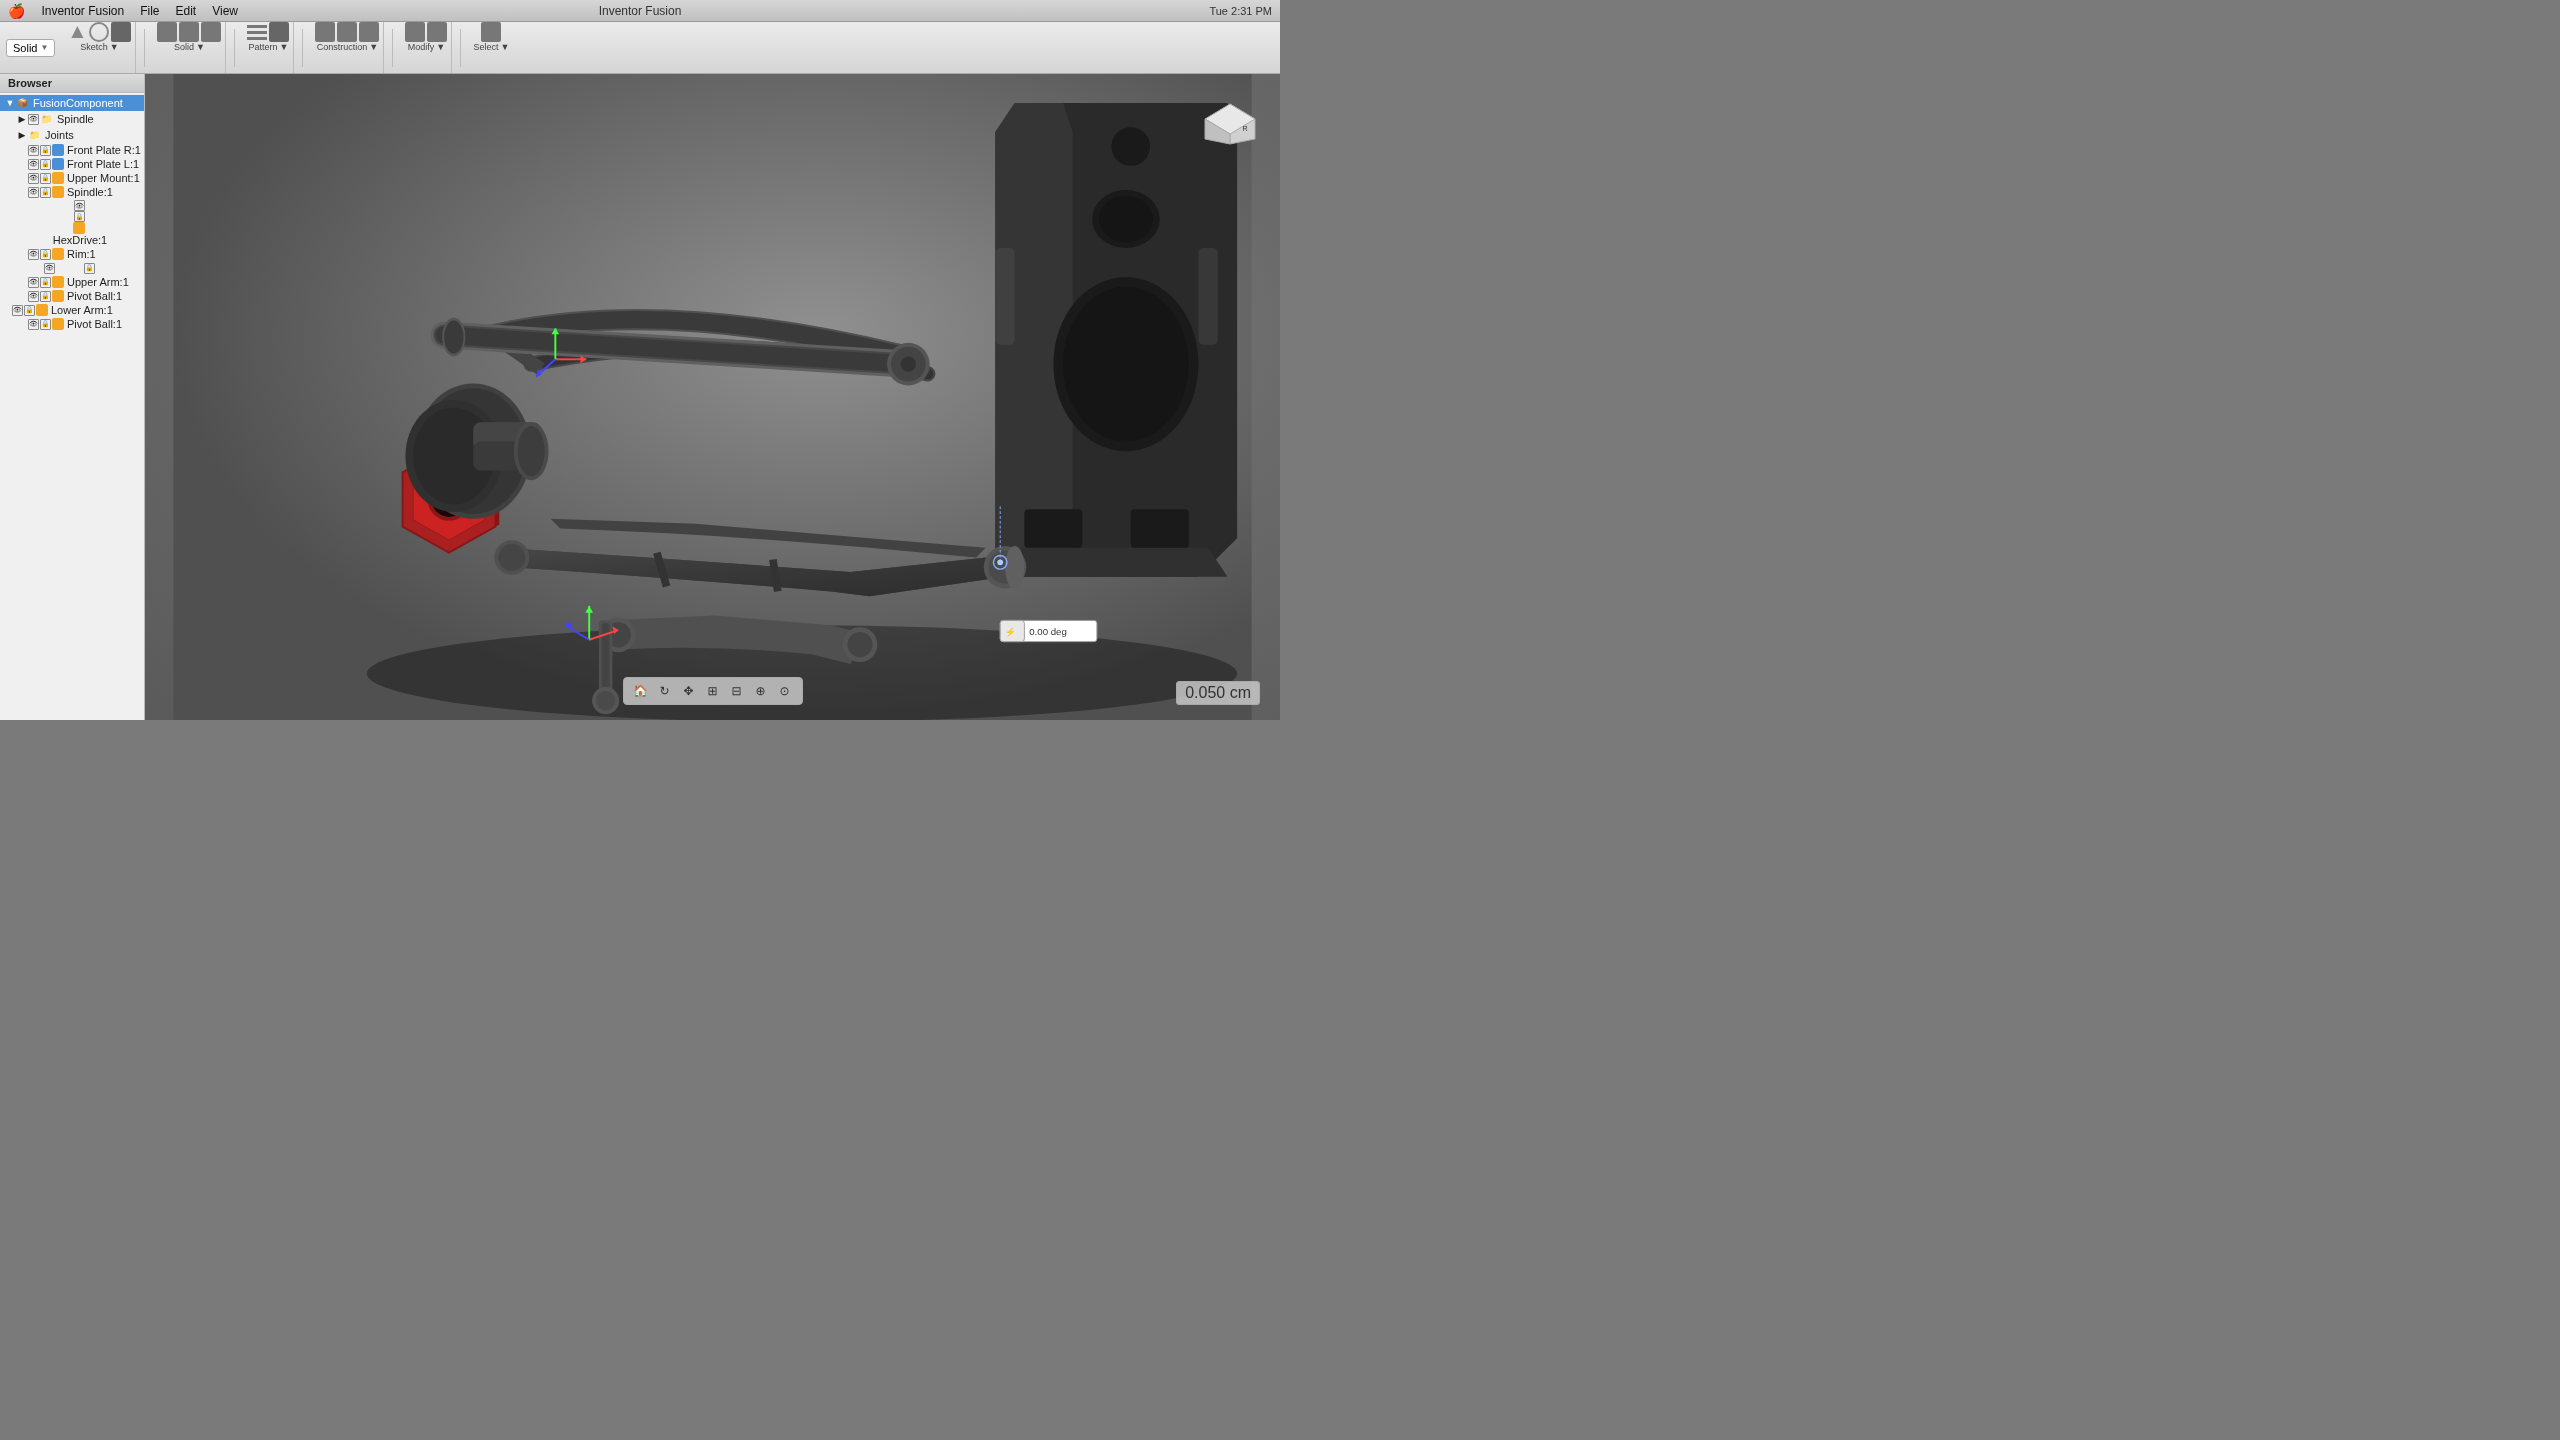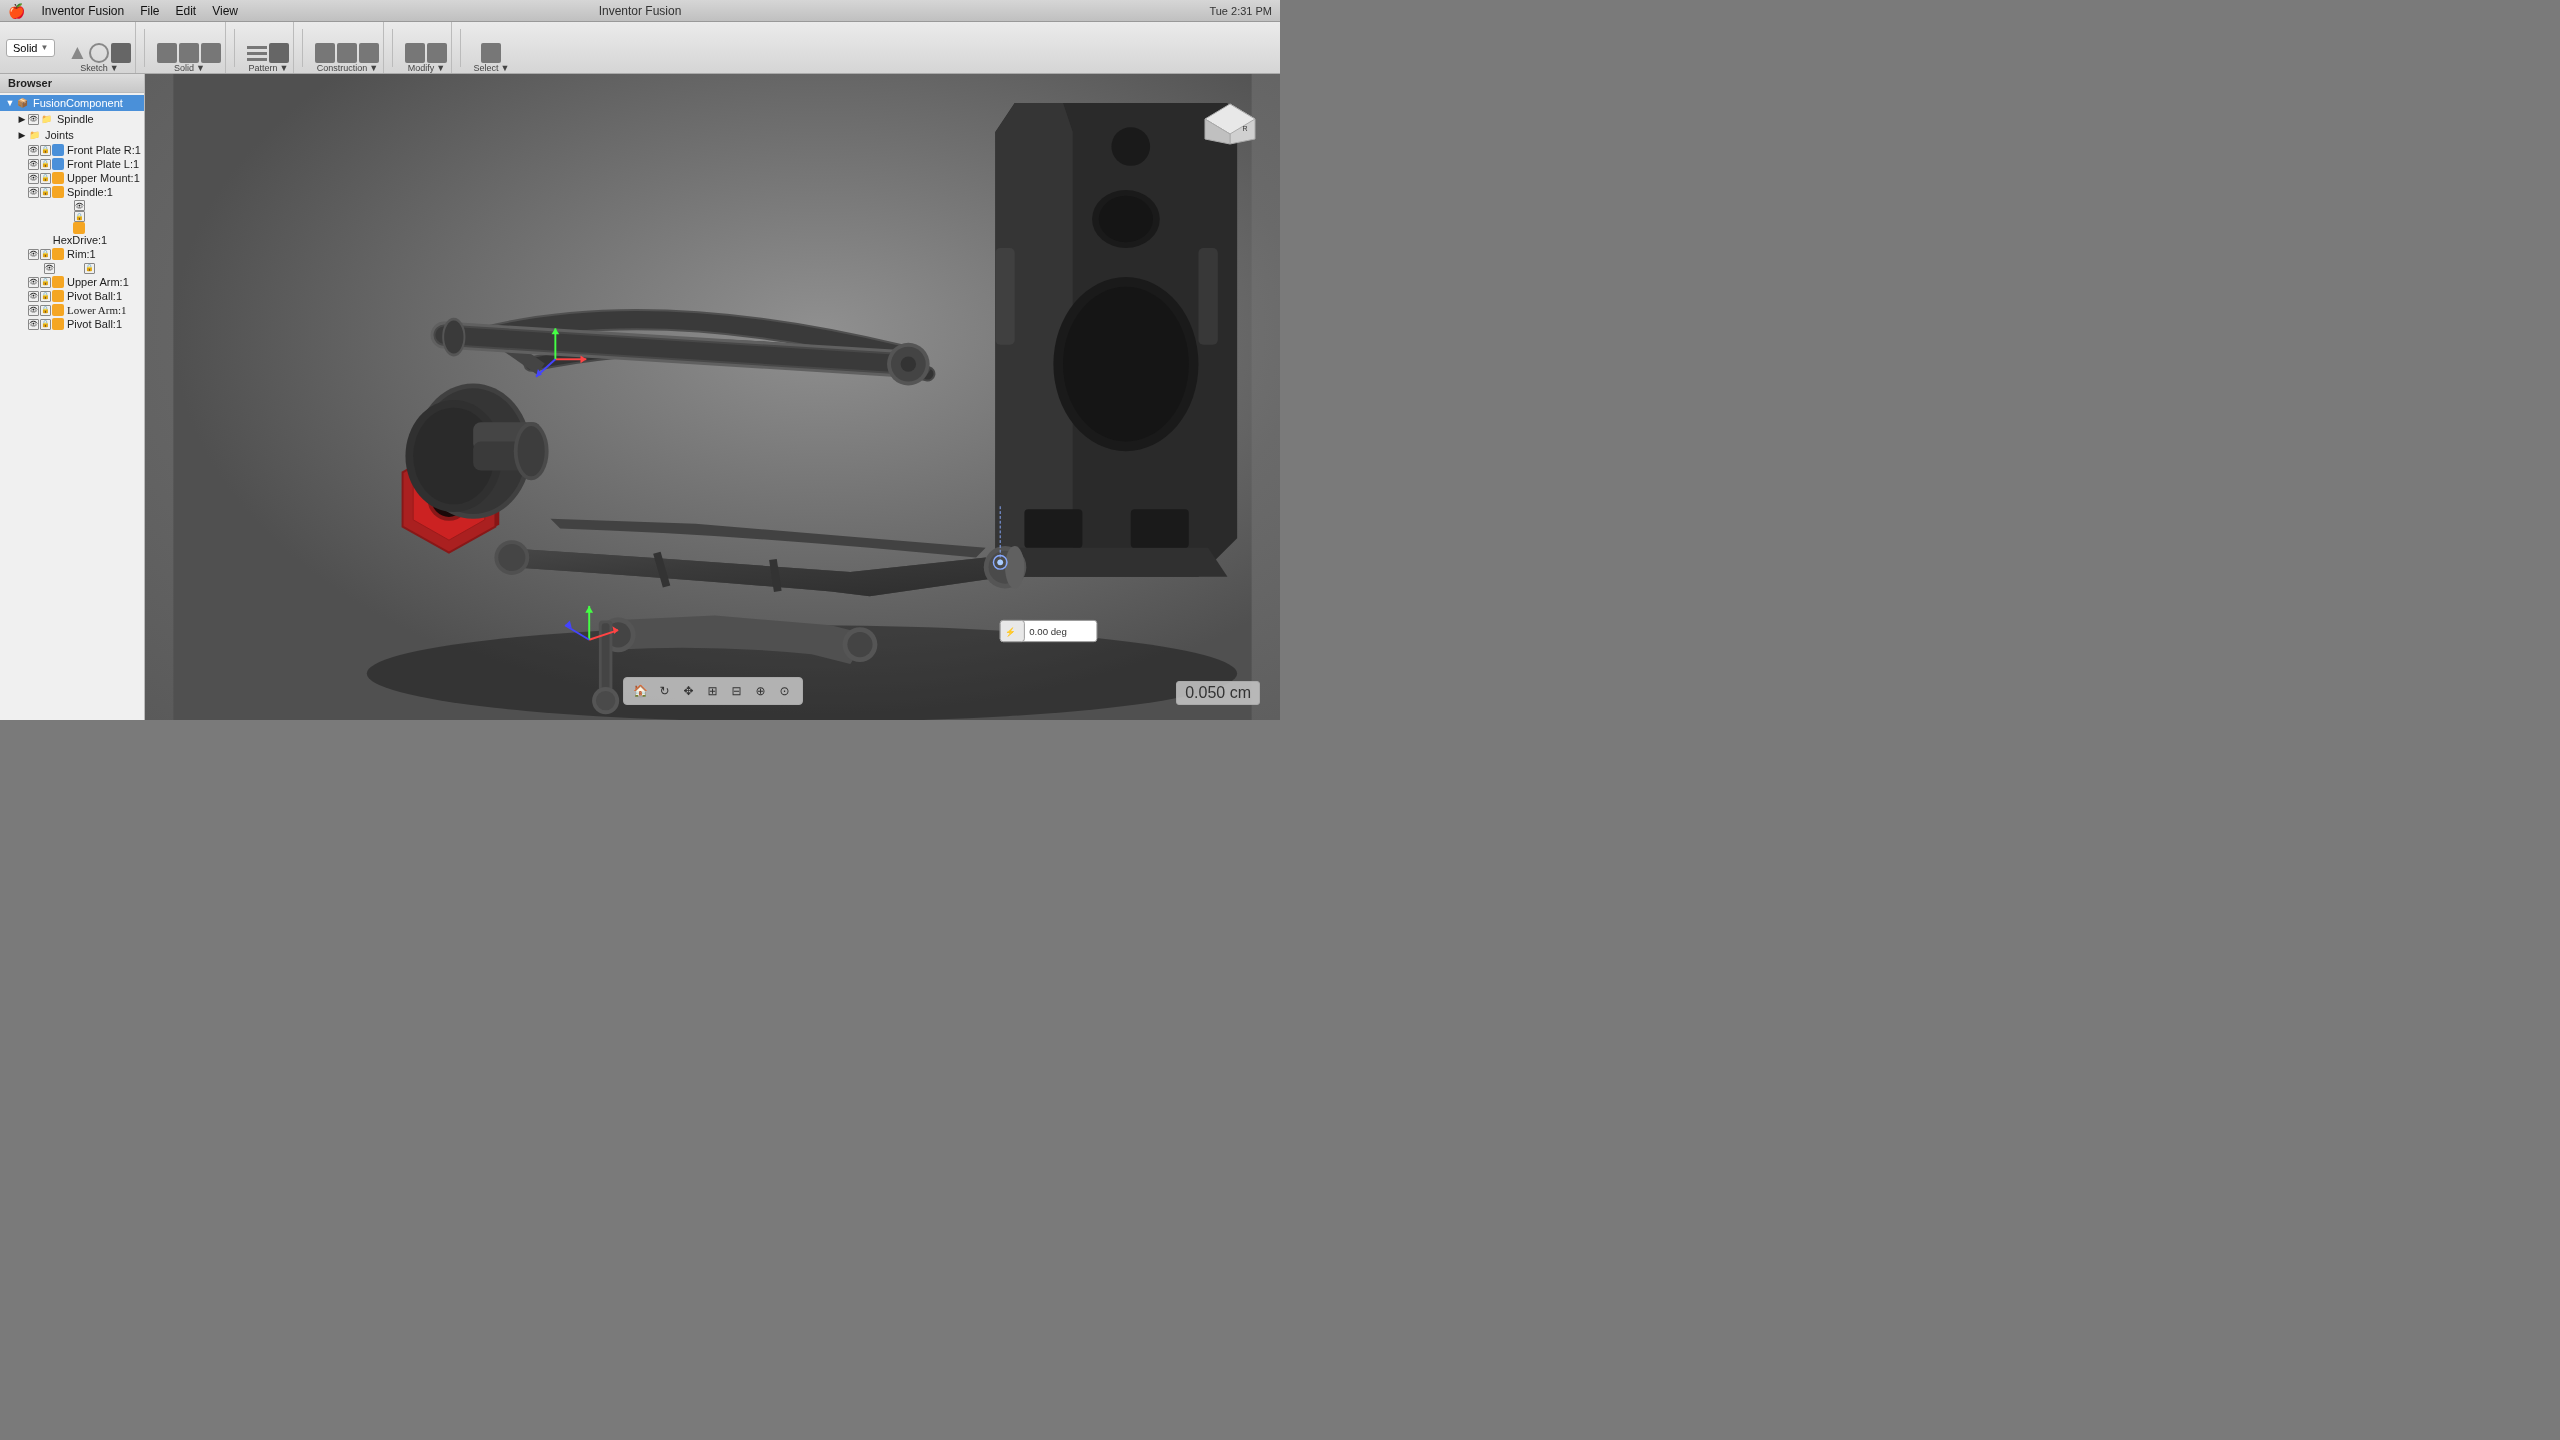--- a/index.html
+++ b/index.html
@@ -64,21 +64,21 @@
       border-bottom: 1px solid #aaa;
       display: flex;
       align-items: center;
       padding: 0 6px;
       gap: 4px;
       position: relative;
       z-index: 99;
     }
     .toolbar-group {
       display: flex;
-      align-items: flex-end;
+      align-items: flex-start;
       gap: 2px;
       padding: 0 4px;
       border-right: 1px solid #bbb;
       height: 100%;
     }
     .toolbar-group:last-child { border-right: none; }
     .dropdown-arrow {
       font-size: 8px;
       color: #666;
     }
@@ -453,21 +453,21 @@
       </div>
 
       <div class="tree-item" style="padding-left:16px;">
         <span class="arrow"> </span>
         <span class="vis-icon">👁</span>
         <span class="vis-icon">🔒</span>
         <span class="item-icon" style="width:12px;height:12px;background:#f5a623;border-radius:2px;margin-right:3px;"></span>
         <span>Pivot Ball:1</span>
       </div>
 
-      <div class="tree-item" style="padding-left:16px;font-family:Liberation Serif, serif;">
+      <div class="tree-item" style="">
         <span class="arrow"> </span>
         <span class="vis-icon">👁</span>
         <span class="vis-icon">🔒</span>
         <span class="item-icon" style="width:12px;height:12px;background:#f5a623;border-radius:2px;margin-right:3px;"></span>
         <span>Lower Arm:1</span>
       </div>
 
       <div class="tree-item" style="padding-left:16px;">
         <span class="arrow"> </span>
         <span class="vis-icon">👁</span>

